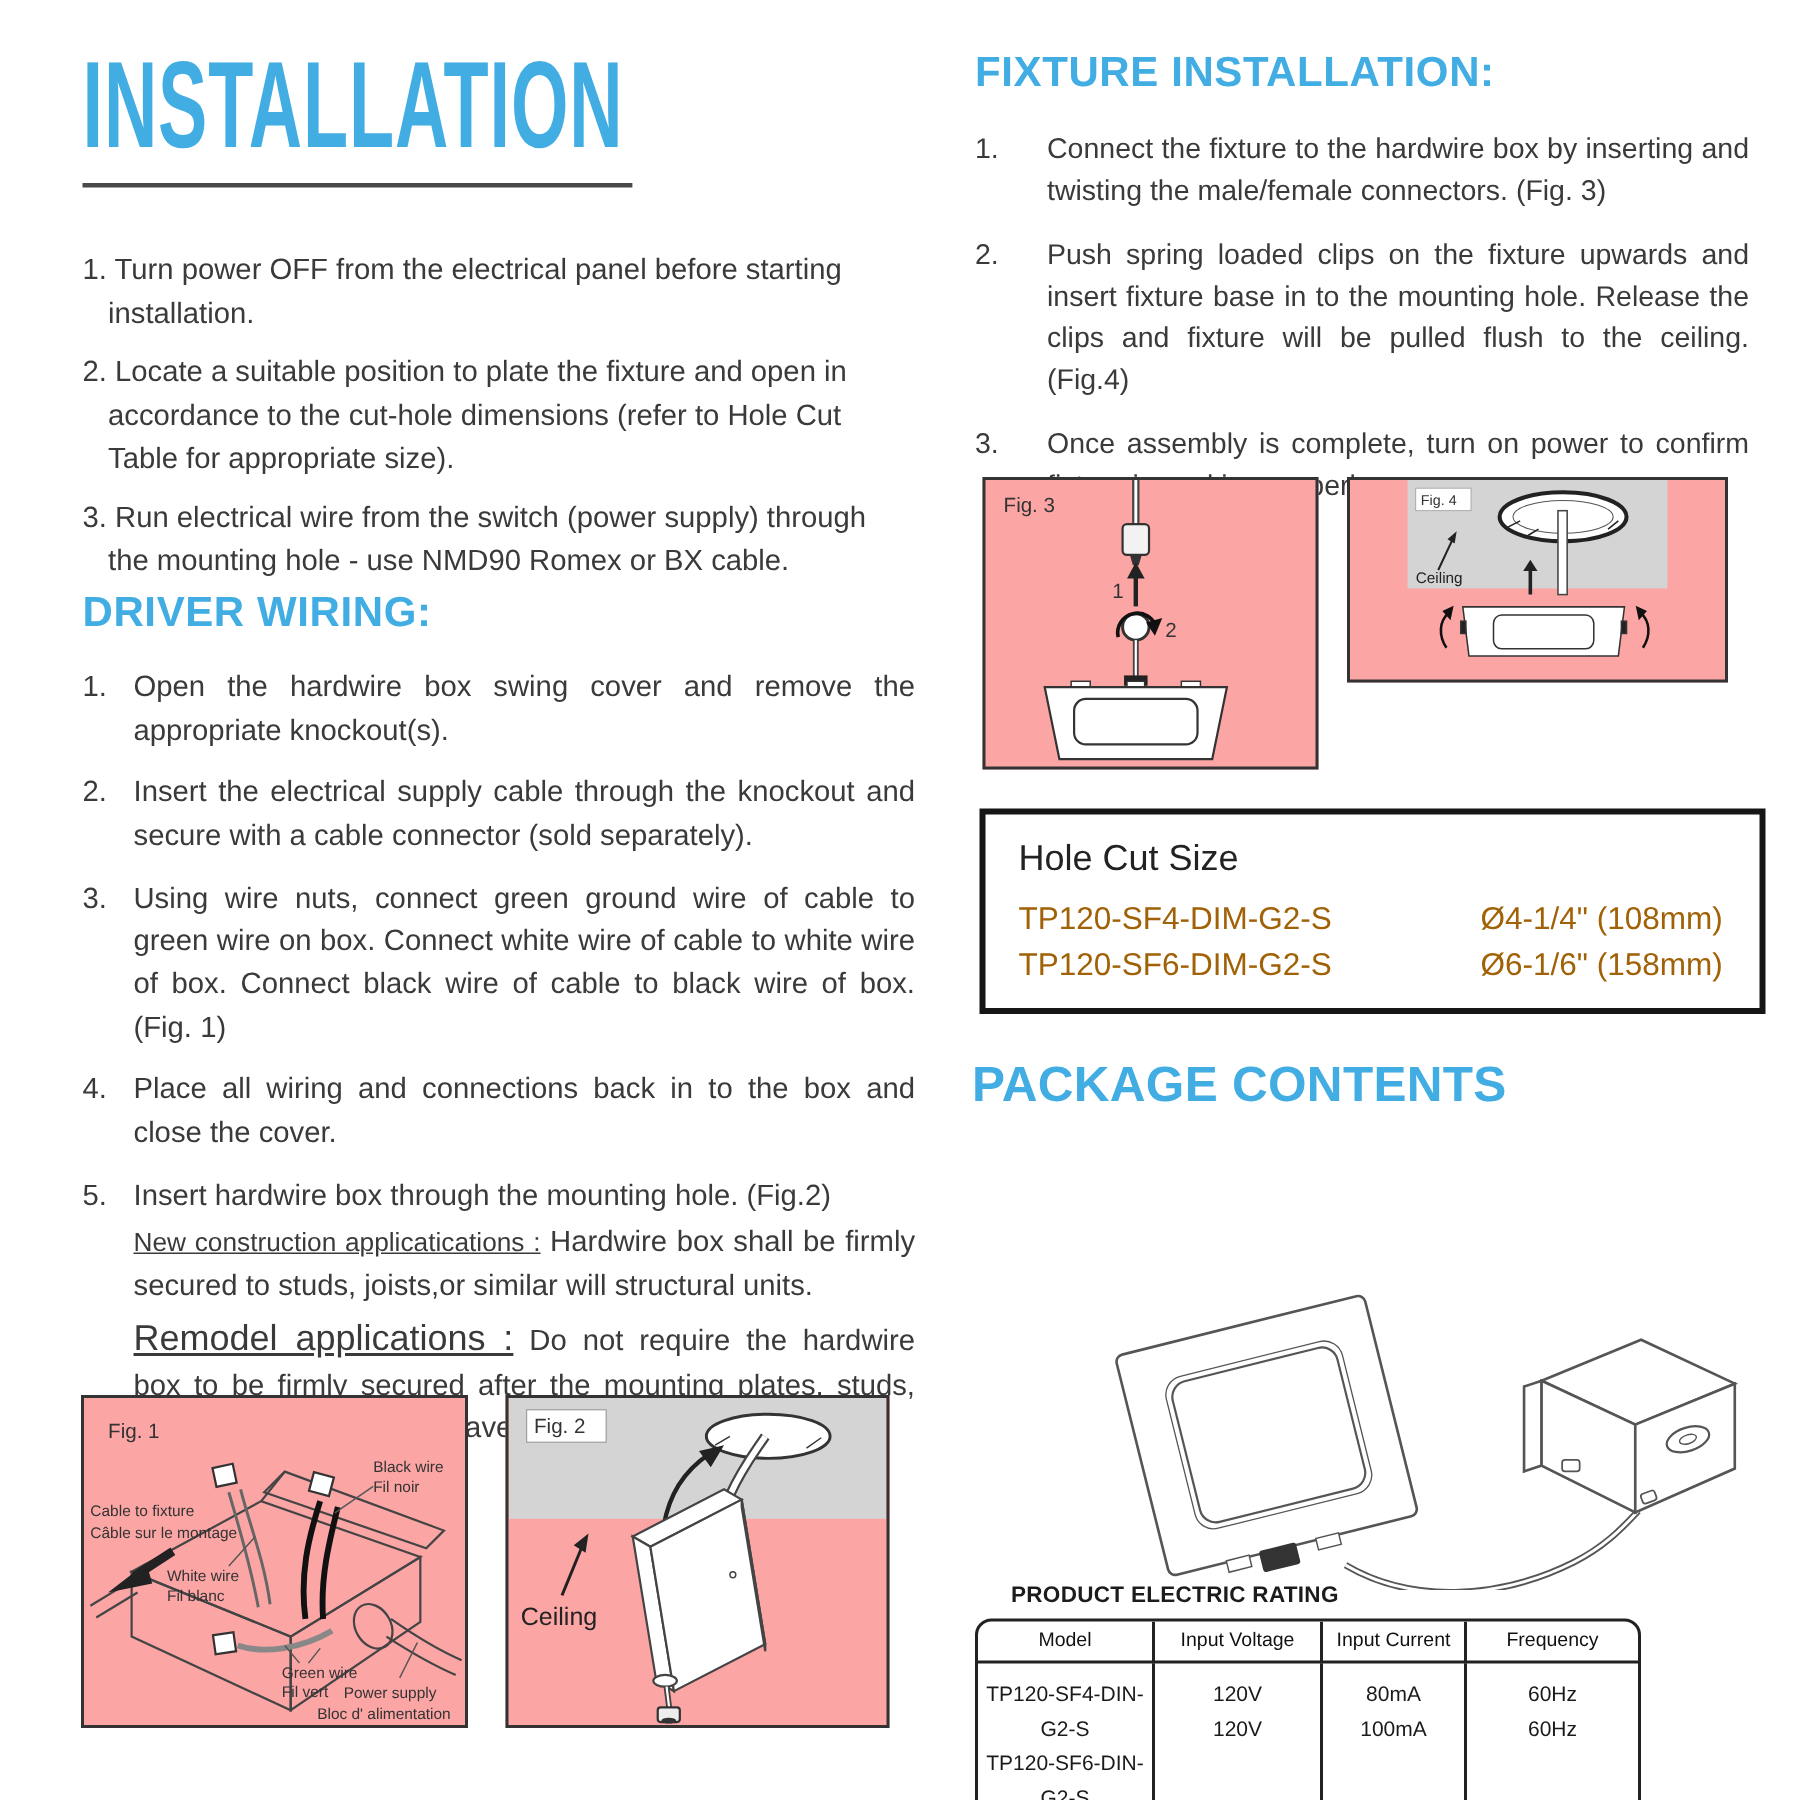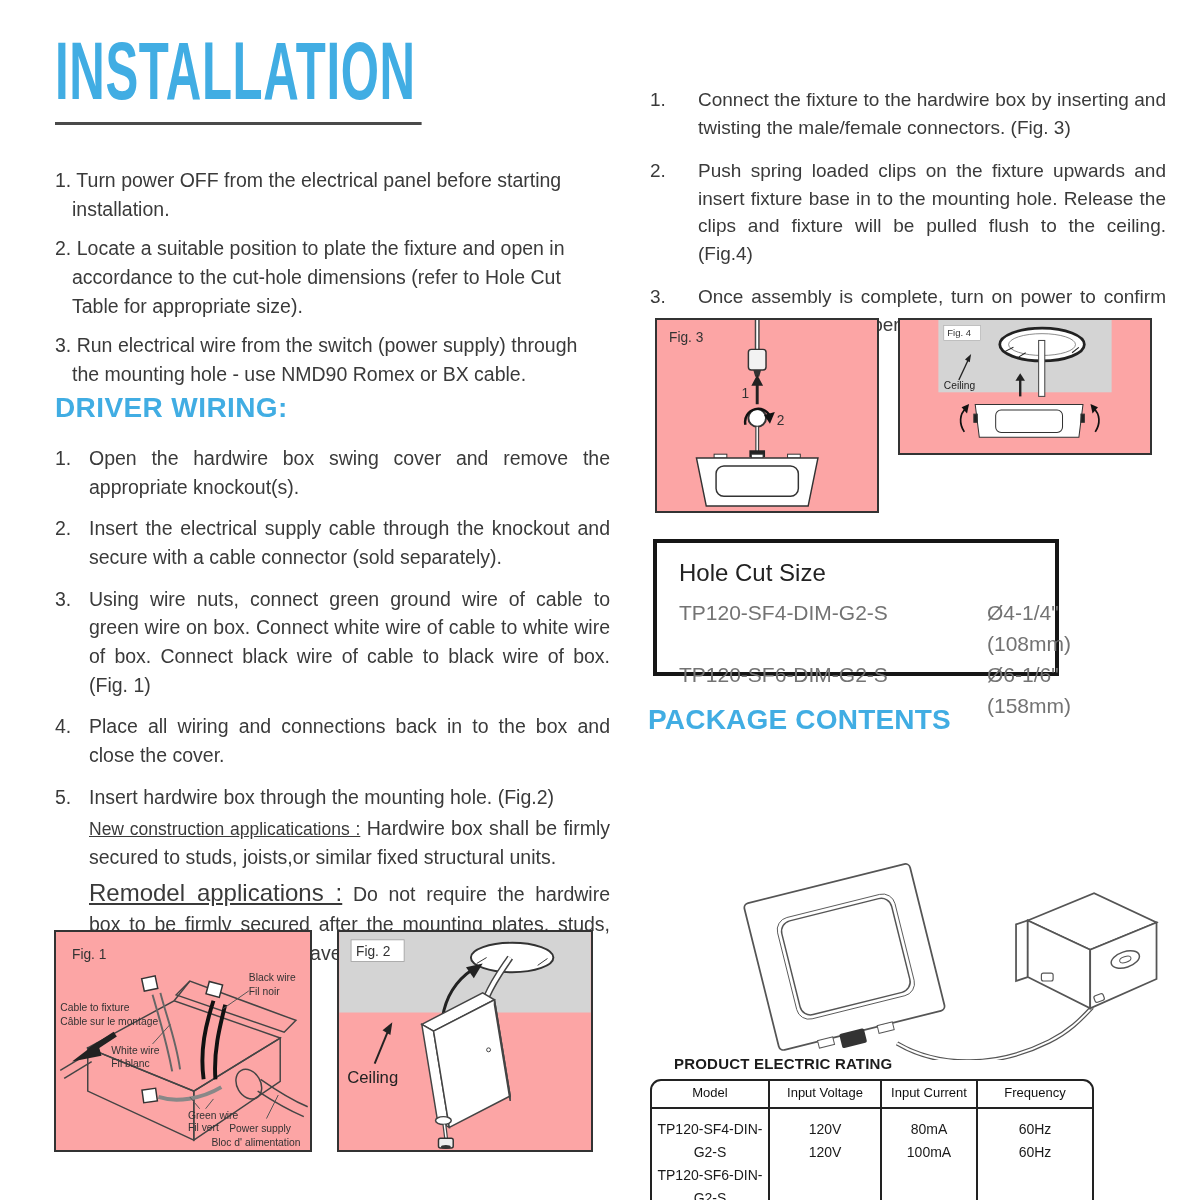--- a/index.html
+++ b/index.html
@@ -45,26 +45,26 @@
   #fig1 { left:54px;  top:930px; width:258px; height:222px;text-align:right; }
   #fig2 { left:337px; top:930px; width:256px; height:222px; }
   #fig3 { left:655px; top:318px; width:224px; height:195px; }
   #fig4 { left:898px; top:318px; width:254px; height:137px; }
   .figbox svg { display:block; width:100%; height:100%; }
   .figlab { font-size:14px; fill:#333; }
   .figsmall { font-size:10.5px; fill:#333; }
   .figceil { font-size:17px; fill:#222; }
 
   
-  #hole-cut { left:653px; top:539px; width:406px; height:137px; border:4px solid #161616; padding:16px 0 0 22px; }
+  #hole-cut { left:653px; top:539px; width:524px; height:137px; border:4px solid #161616; padding:16px 0 0 22px; }
   #hole-cut .hc-title { font-size:24px; color:#222; margin-bottom:10px; }
-  #hole-cut .hc-row { display:grid; grid-template-columns:308px 1fr; font-size:21px; line-height:31px; color:#737373; }
-
-  
-  #package-heading { left:648px; top:704px; font-size:28px; letter-spacing:0.2px; }
+  #hole-cut .hc-row { display:grid; grid-template-columns:308px 1fr; font-size:21px; line-height:31px; color:#a16207; }
+
+  
+  #package-heading { left:648px; top:704px; font-size:33px; letter-spacing:0.2px; }
   #package-body { left:648px; top:745px; width:514px; font-size:19.5px; line-height:1.37; text-align:justify; }
 
   #product-diagram { left:700px; top:860px; width:475px; height:200px; }
   #product-diagram svg { display:block; width:100%; height:100%; }
 
   
   #rating-title { left:674px; top:1055px; font-size:15px; font-weight:bold; color:#1c1c1c; letter-spacing:0.2px; }
   #rating-table {
     left:650px; top:1079px; width:444px; border:2.5px solid #222; border-radius:11px;
     overflow:hidden; display:grid; grid-template-columns:118px 112px 96px 1fr; background:#fff;
@@ -108,21 +108,21 @@
     <div class="step">
       <span class="num">4.</span>
       <span class="txt">Place all wiring and connections back in to the box and close the cover.</span>
     </div>
     <div class="step">
       <span class="num">5.</span>
       <span class="txt">
         <span>Insert hardwire box through the mounting hole.  (Fig.2)</span>
         <div class="apps">
           <span class="u-label nc-label">New construction applicatications :</span>
-          <span>Hardwire box shall be firmly secured to studs, joists,or similar fixed structural units.</span>
+          <span>Hardwire box shall be firmly secured to studs, joists,or similar will structural units.</span>
         </div>
         <div class="apps">
           <span class="u-label rm-label">Remodel applications :</span>
           <span>Do not require the hardwire box to be firmly secured after the mounting plates, studs, joists, or structural units have been concealed.</span>
         </div>
       </span>
     </div>
   </div>
 
   <div class="abs figbox" id="fig1">
@@ -209,20 +209,21 @@
         <ellipse cx="108.5" cy="219" rx="5" ry="2" fill="#333"></ellipse>
       </g>
       <g>
         <line x1="36" y1="134" x2="50" y2="100" stroke="#222" stroke-width="2"></line>
         <polygon points="54,92 44,100 52,105" fill="#222"></polygon>
       </g>
       <text x="8" y="154" class="figceil">Ceiling</text>
     </svg>
   </div>
 
+  <div class="abs h2" id="fixture-heading" style="left:650px; top:32px;">FIXTURE INSTALLATION:</div>
 
   <div class="abs steps" id="fixture-steps">
     <div class="step">
       <span class="num">1.</span>
       <span class="txt">Connect the fixture to the hardwire box by inserting and twisting the male/female connectors.   (Fig. 3)</span>
     </div>
     <div class="step">
       <span class="num">2.</span>
       <span class="txt">Push spring loaded clips on the fixture upwards and insert fixture base in to the mounting hole. Release the clips and fixture will be pulled flush to the ceiling.  (Fig.4)</span>
     </div>

